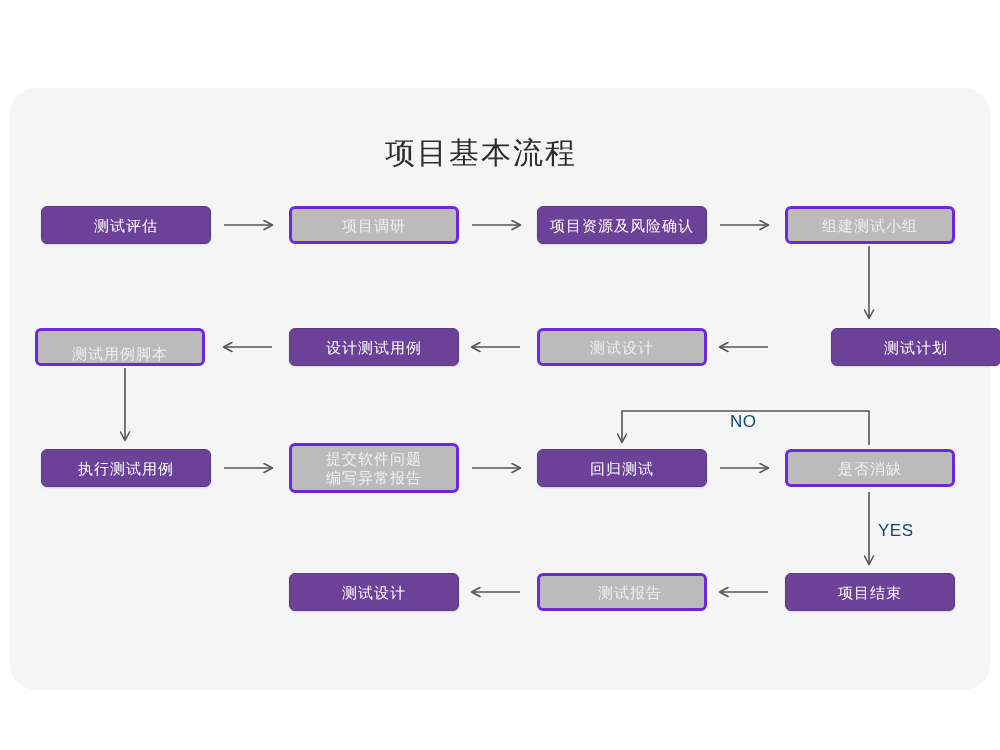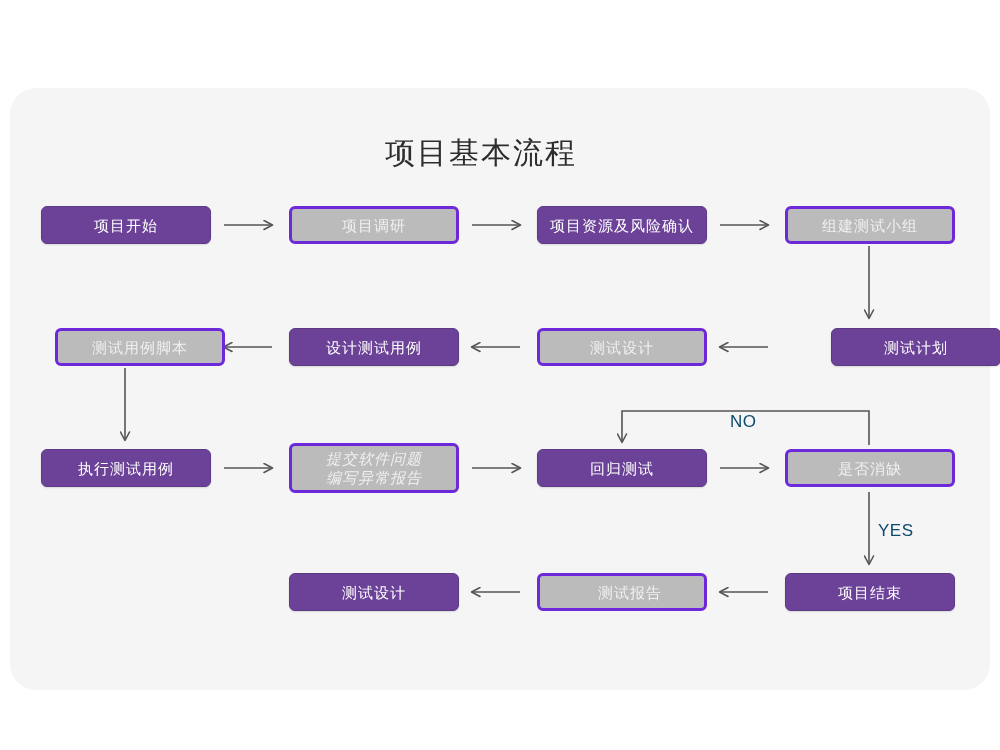--- a/index.html
+++ b/index.html
@@ -33,21 +33,21 @@
     width:170px;height:38px;
     border-radius:6px;
     display:flex;align-items:center;justify-content:center;
     text-align:center;
     font-size:15px;
     line-height:19px;
     letter-spacing:1px;
     box-sizing:border-box;
     user-select:none;
   }
-  .node.tall{height:50px;font-style:italic;}
+  .node.tall{height:50px;}
   .node.purple{
     background:#6b4298;
     color:#ffffff;
     border:1px solid #5d3a86;
     box-shadow:0 1px 2px rgba(0,0,0,.12);
   }
   .node.gray{
     background:#bbbbbb;
     color:#f0f0f0;
     border:3px solid #6d28d9;
@@ -130,33 +130,33 @@
     </g>
     <g stroke="#555555" stroke-width="1.6" fill="none">
       <line x1="520" y1="592" x2="472" y2="592" marker-end="url(#ah)"></line>
     </g>
   </svg>
 
   <div class="alabel" style="left:730px;top:412px;">NO</div>
   <div class="alabel" style="left:878px;top:521px;">YES</div>
 
   <div class="node purple" style="left:41px;top:206px;">
-    <span class="lbl">项目开始</span>
+    <span class="lbl">测试评估</span>
   </div>
   <div class="node gray" style="left:289px;top:206px;">
     <span class="lbl">项目调研</span>
   </div>
   <div class="node purple" style="left:537px;top:206px;">
     <span class="lbl">项目资源及风险确认</span>
   </div>
   <div class="node gray" style="left:785px;top:206px;">
     <span class="lbl">组建测试小组</span>
   </div>
 
-  <div class="node gray" style="left:55px;top:328px;">
+  <div class="node gray" style="left:35px;top:328px;align-items:flex-end;">
     <span class="lbl">测试用例脚本</span>
   </div>
   <div class="node purple" style="left:289px;top:328px;">
     <span class="lbl">设计测试用例</span>
   </div>
   <div class="node gray" style="left:537px;top:328px;">
     <span class="lbl">测试设计</span>
   </div>
   <div class="node purple" style="left:831px;top:328px;">
     <span class="lbl">测试计划</span>

